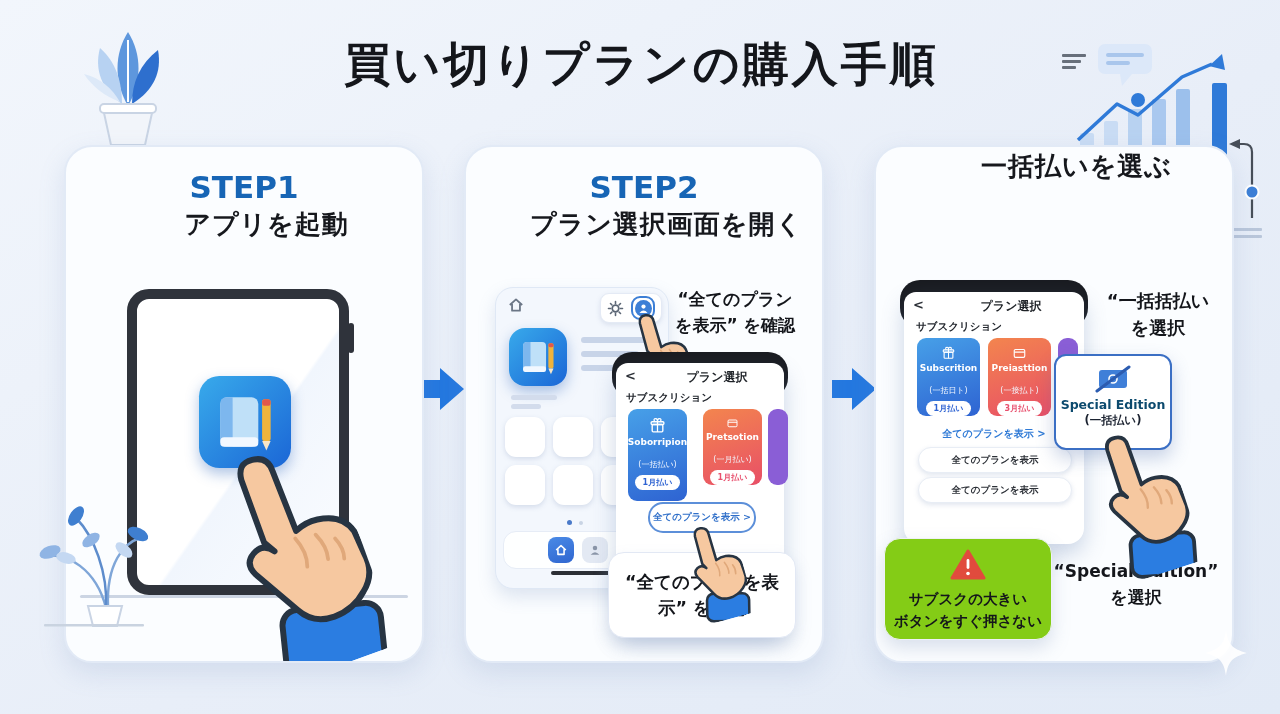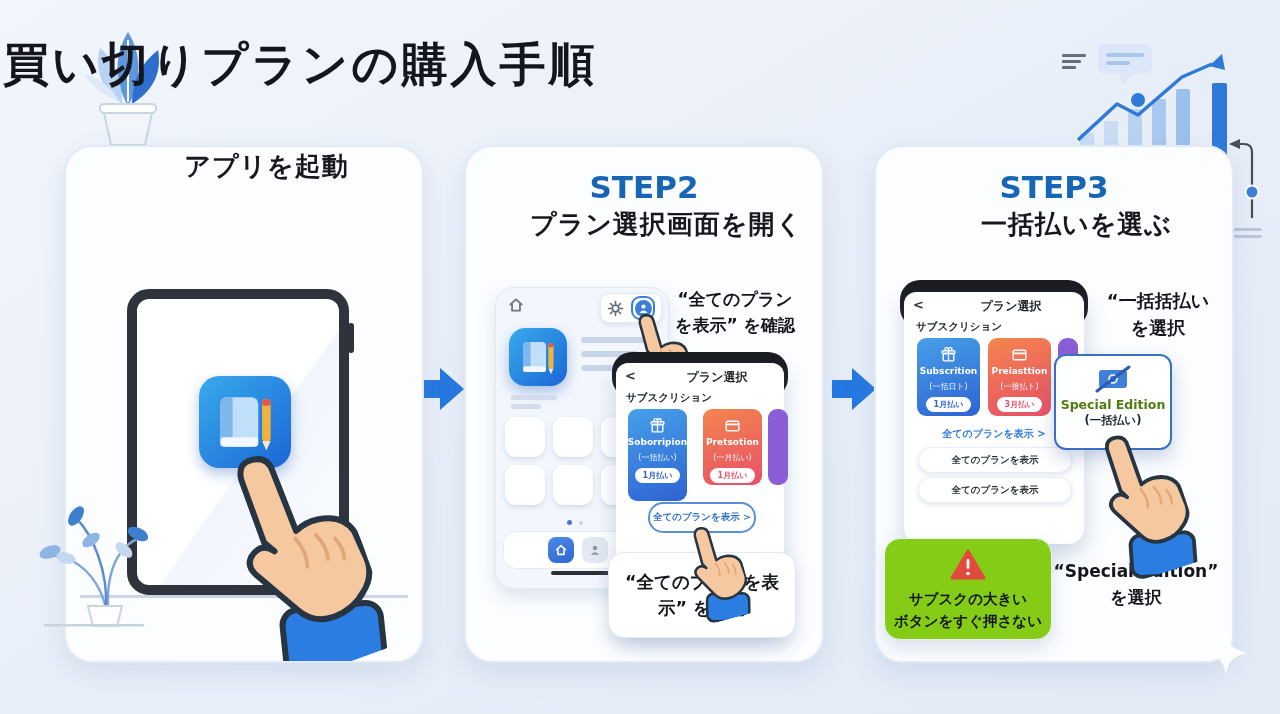--- a/index.html
+++ b/index.html
@@ -1,21 +1,21 @@
 <!DOCTYPE html>
 <html><head>
 <meta charset="utf-8">
 <style>
   html,body{margin:0;padding:0;}
   .stage{position:relative;width:1280px;height:714px;overflow:hidden;
     background:linear-gradient(150deg,#f2f6fc 0%,#e8eef8 55%,#e2eaf6 100%);
     font-family:"DejaVu Sans","Liberation Sans",sans-serif;color:#14161b;}
   .abs{position:absolute;}
   
-  #title{left:3px;right:0;top:34px;text-align:left;font-size:46px;font-weight:800;
+  #title{left:3px;right:0;top:34px;text-align:center;font-size:46px;font-weight:800;
     letter-spacing:3px;color:#14161b;z-index:1;}
   
   .card{position:absolute;top:145px;width:356px;height:514px;background:#fbfdff;
     border:2px solid #e2eaf6;border-radius:28px;z-index:1;overflow:hidden;
     box-shadow:0 10px 26px rgba(110,140,190,.18);}
   #card1{left:64px;} #card2{left:464px;} #card3{left:874px;}
   .step-label{margin-top:22px;text-align:center;font-size:31px;font-weight:800;color:#1765b5;}
   .step-sub{text-align:center;font-size:26px;font-weight:800;color:#16181d;margin-top:2px;letter-spacing:1px;padding-left:45px;}
   .note{position:absolute;font-weight:800;color:#14161b;text-align:center;white-space:pre-line;line-height:1.5;}
   
@@ -51,35 +51,35 @@
   .phone-screen{position:absolute;background:#ffffff;border-radius:12px 12px 16px 16px;
     box-shadow:0 10px 22px rgba(90,120,170,.30);}
   .p-header{position:absolute;left:0;right:0;top:6px;text-align:center;font-size:12px;font-weight:800;color:#1d2126;padding-left:34px;}
   .p-back{position:absolute;left:9px;top:5px;font-size:13px;font-weight:800;color:#2b2f36;}
   .p-section{position:absolute;top:28px;font-size:10.5px;font-weight:800;color:#23272e;}
   .plan{position:absolute;border-radius:9px;display:flex;flex-direction:column;align-items:center;color:#fff;overflow:hidden;}
   .plan-blue{background:linear-gradient(160deg,#47a0e8,#2e63d2);}
   .plan-red{background:linear-gradient(160deg,#f3854e,#e84f67);}
   .plan-purple{position:absolute;border-radius:9px;background:#8a5ed6;}
   .plan-name{font-size:9px;font-weight:800;margin-top:3px;white-space:nowrap;}
-  .plan-note{font-size:8px;margin-top:5px;white-space:nowrap;color:#f2f7ff;}
+  .plan-note{font-size:8px;margin-top:12px;white-space:nowrap;color:#f2f7ff;}
   .plan-badge{margin-top:5px;background:#fff;border-radius:8px;font-size:8px;font-weight:800;
     padding:2px 8px;white-space:nowrap;}
   .badge-blue{color:#2e63d2;} .badge-red{color:#e8506e;}
   .showall-pill{position:absolute;background:#fff;border:2px solid #5c8fd9;border-radius:15px;
     font-size:9.5px;font-weight:800;color:#2f6fc9;display:flex;align-items:center;justify-content:center;white-space:nowrap;}
   .showall-link{position:absolute;left:0;right:0;text-align:center;font-size:10px;font-weight:800;color:#2f7ad6;white-space:nowrap;}
   .white-btn{position:absolute;background:#fff;border:1px solid #e8edf5;border-radius:13px;
     box-shadow:0 2px 5px rgba(120,140,180,.22);font-size:9.5px;font-weight:800;color:#2b2f36;
     display:flex;align-items:center;justify-content:center;white-space:nowrap;}
   
   .special-pop{position:absolute;left:178px;top:207px;width:114px;height:92px;background:#fff;
     border:2.5px solid #3b6fc4;border-radius:12px;box-shadow:0 8px 18px rgba(80,110,170,.30);
     display:flex;flex-direction:column;align-items:center;z-index:3;}
-  .special-name{font-size:12.5px;font-weight:800;color:#4d7c0f;margin-top:4px;}
+  .special-name{font-size:12.5px;font-weight:800;color:#0c4a6e;margin-top:4px;}
   .special-note{font-size:11.5px;font-weight:700;color:#1b2230;margin-top:1px;}
   .warn-box{position:absolute;left:8px;top:391px;width:166px;height:100px;background:#84cc16;border-radius:16px;
     border:1px solid #eef1f7;box-shadow:0 8px 18px rgba(120,140,180,.25);text-align:center;z-index:3;}
   .warn-text{font-size:14.5px;font-weight:800;line-height:1.5;white-space:pre-line;margin-top:4px;}
   .note-box{position:absolute;left:142px;top:405px;width:186px;height:84px;background:#fff;border-radius:16px;
     border:1px solid #e2e8f4;box-shadow:0 8px 16px rgba(120,140,180,.22);display:flex;align-items:center;justify-content:center;z-index:3;}
   
   .hand{position:absolute;z-index:4;}
   
   .deco{position:absolute;z-index:0;}
@@ -163,20 +163,21 @@
   <div id="title" class="abs">買い切りプランの購入手順</div>
 
   <svg class="flow-arrow" style="left:420px" viewBox="0 0 46 46">
     <polygon points="0,14 20,14 20,2 44,23 20,44 20,32 0,32" fill="#2478e0"></polygon>
   </svg>
   <svg class="flow-arrow" style="left:832px" viewBox="0 0 46 46">
     <polygon points="0,14 20,14 20,2 44,23 20,44 20,32 0,32" fill="#2478e0"></polygon>
   </svg>
 
   <section class="card" id="card1">
+    <div class="step-label">STEP1</div>
     <div class="step-sub">アプリを起動</div>
 
     <div class="abs tablet1">
       <div class="nub"></div>
     </div>
     <div class="abs desk-line"></div>
 
     <div class="abs appicon appicon-big">
       <svg width="76" height="76" viewBox="0 0 80 80">
           <use href="#book"></use>
@@ -286,21 +287,20 @@
 
     <div class="note" style="left:186px;top:140px;width:166px;font-size:17px">“全てのプラン
 を表示” を確認</div>
     <div class="note-box">
       <div class="note" style="position:static;font-size:17.5px">“全てのプランを表
 示” を確認</div>
     </div>
   </section>
 
   <section class="card" id="card3">
-    <div class="step-label">STEP3</div>
     <div class="step-sub">一括払いを選ぶ</div>
 
     <div class="abs" style="left:24px;top:133px;width:188px;height:270px">
       <div class="phone-frame" style="left:0;top:0;width:188px;height:48px"></div>
       <div class="phone-screen" style="left:4px;top:12px;width:180px;height:252px">
         <div class="p-back">&lt;</div>
         <div class="p-header">プラン選択</div>
         <div class="p-section" style="left:12px">サブスクリション</div>
         <div class="plan plan-blue" style="left:13px;top:46px;width:63px;height:78px">
           <svg width="17" height="17" style="margin-top:8px" viewBox="0 0 16 16">

